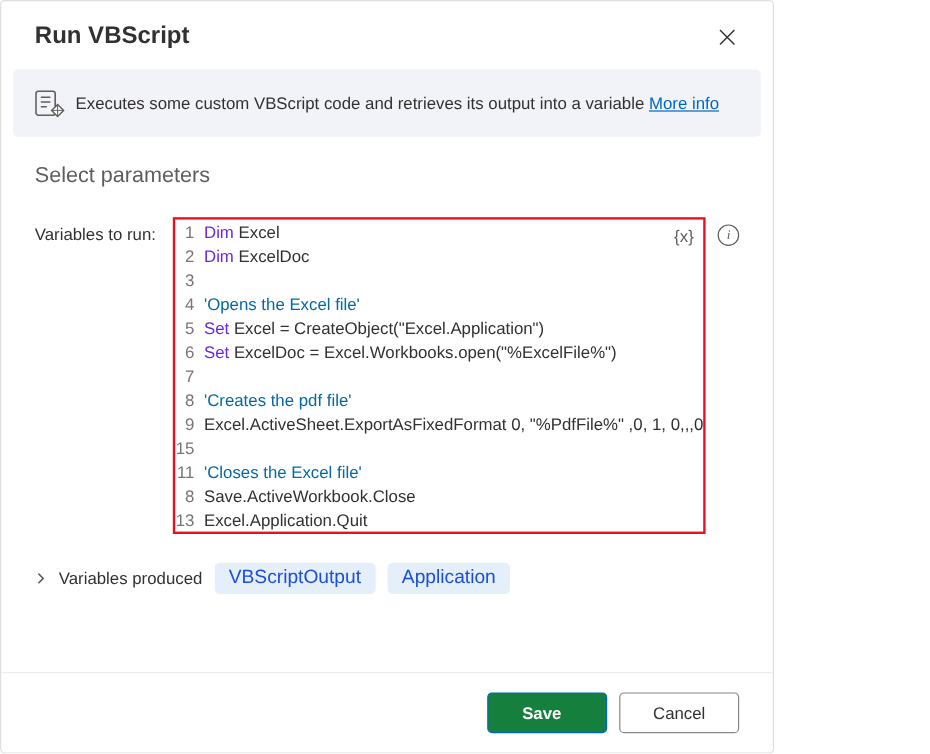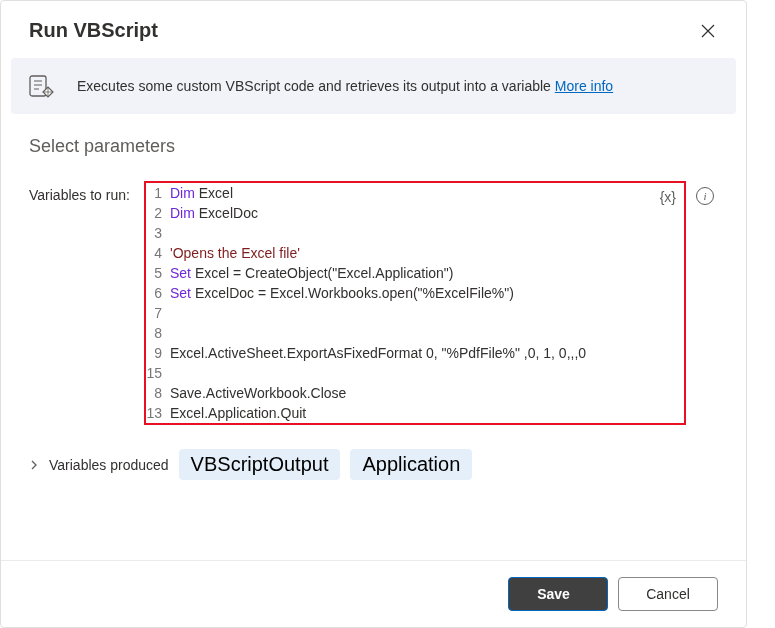--- a/index.html
+++ b/index.html
@@ -4,21 +4,21 @@
 <style>
   * { box-sizing: border-box; }
   body {
     margin: 0;
     font-family: "Segoe UI", Arial, sans-serif;
     font-size: 14px;
     color: #323130;
     background: #fff;
   }
   .dialog {
-    width: 747px;
+    width: 645px;
     height: 628px;
     border: 1px solid #e1dfdd;
     border-radius: 4px;
     background: #fff;
     display: flex;
     flex-direction: column;
   }
   .header {
     display: flex;
     align-items: center;
@@ -39,21 +39,21 @@
     align-items: center;
     justify-content: center;
   }
   .info-bar {
     margin: 0 10px;
     background: #f1f3f8;
     border-radius: 4px;
     padding: 16px 18px;
     display: flex;
     align-items: center;
-    gap: 22px;
+    gap: 8px;
   }
   .info-bar a {
     color: #0067c0;
     text-decoration: underline;
     cursor: pointer;
   }
   .content {
     padding: 22px 32px 0 28px;
     flex: 1;
     display: flex;
@@ -101,21 +101,21 @@
     color: #767676;
     padding-right: 4px;
     flex-shrink: 0;
     user-select: none;
   }
   .code-text {
     white-space: pre;
     padding-left: 4px;
   }
   .kw { color: #6d28d9; }
-  .cm { color: #7f1d1d; }
+  .cm { color: #0369a1; }
   .var-icon {
     position: absolute;
     top: 6px;
     right: 8px;
     font-family: "Segoe UI", Arial, sans-serif;
     color: #605e5c;
     cursor: pointer;
     font-size: 14px;
   }
   .info-icon {
@@ -140,24 +140,24 @@
     gap: 10px;
     margin-top: 24px;
   }
   .chevron {
     cursor: pointer;
     display: flex;
     align-items: center;
   }
   .pill {
     background: #e5effa;
-    color: #000000;
+    color: #1d4ed8;
     border-radius: 4px;
     padding: 4px 12px;
-    font-size: 20px;
+    font-size: 16px;
     cursor: pointer;
   }
   .footer {
     border-top: 1px solid #edebe9;
     padding: 16px 28px;
     display: flex;
     justify-content: flex-end;
     gap: 10px;
   }
   .btn {
@@ -165,21 +165,21 @@
     height: 34px;
     border-radius: 4px;
     font-size: 14px;
     cursor: pointer;
     display: flex;
     align-items: center;
     justify-content: center;
     padding: 0 20px;
   }
   .btn-primary {
-    background: #404040;
+    background: #15803d;
     color: #fff;
     border: 1px solid #0067c0;
     font-weight: 600;
     padding-left: 11px;
   }
   .btn-secondary {
     background: #fff;
     color: #323130;
     border: 1px solid #8a8886;
   }
@@ -240,28 +240,33 @@
             <div class="code-line">
               <span class="gutter">6</span>
               <span class="code-text"><span class="kw">Set</span><span> ExcelDoc = Excel.Workbooks.open("%ExcelFile%")</span></span>
             </div>
             <div class="code-line">
               <span class="gutter">7</span>
               <span class="code-text">&nbsp;</span>
             </div>
             <div class="code-line">
               <span class="gutter">8</span>
+              <span class="code-text"><span class="cm">'Creates the pdf file'</span></span>
             </div>
             <div class="code-line">
               <span class="gutter">9</span>
               <span class="code-text"><span>Excel.ActiveSheet.ExportAsFixedFormat 0, "%PdfFile%" ,0, 1, 0,,,0</span></span>
             </div>
             <div class="code-line">
               <span class="gutter">15</span>
               <span class="code-text">&nbsp;</span>
+            </div>
+            <div class="code-line">
+              <span class="gutter">11</span>
+              <span class="code-text"><span class="cm">'Closes the Excel file'</span></span>
             </div>
             <div class="code-line">
               <span class="gutter">8</span>
               <span class="code-text"><span>Save.ActiveWorkbook.Close</span></span>
             </div>
             <div class="code-line">
               <span class="gutter">13</span>
               <span class="code-text"><span>Excel.Application.Quit</span></span>
             </div>
             <span class="var-icon">{x}</span>

